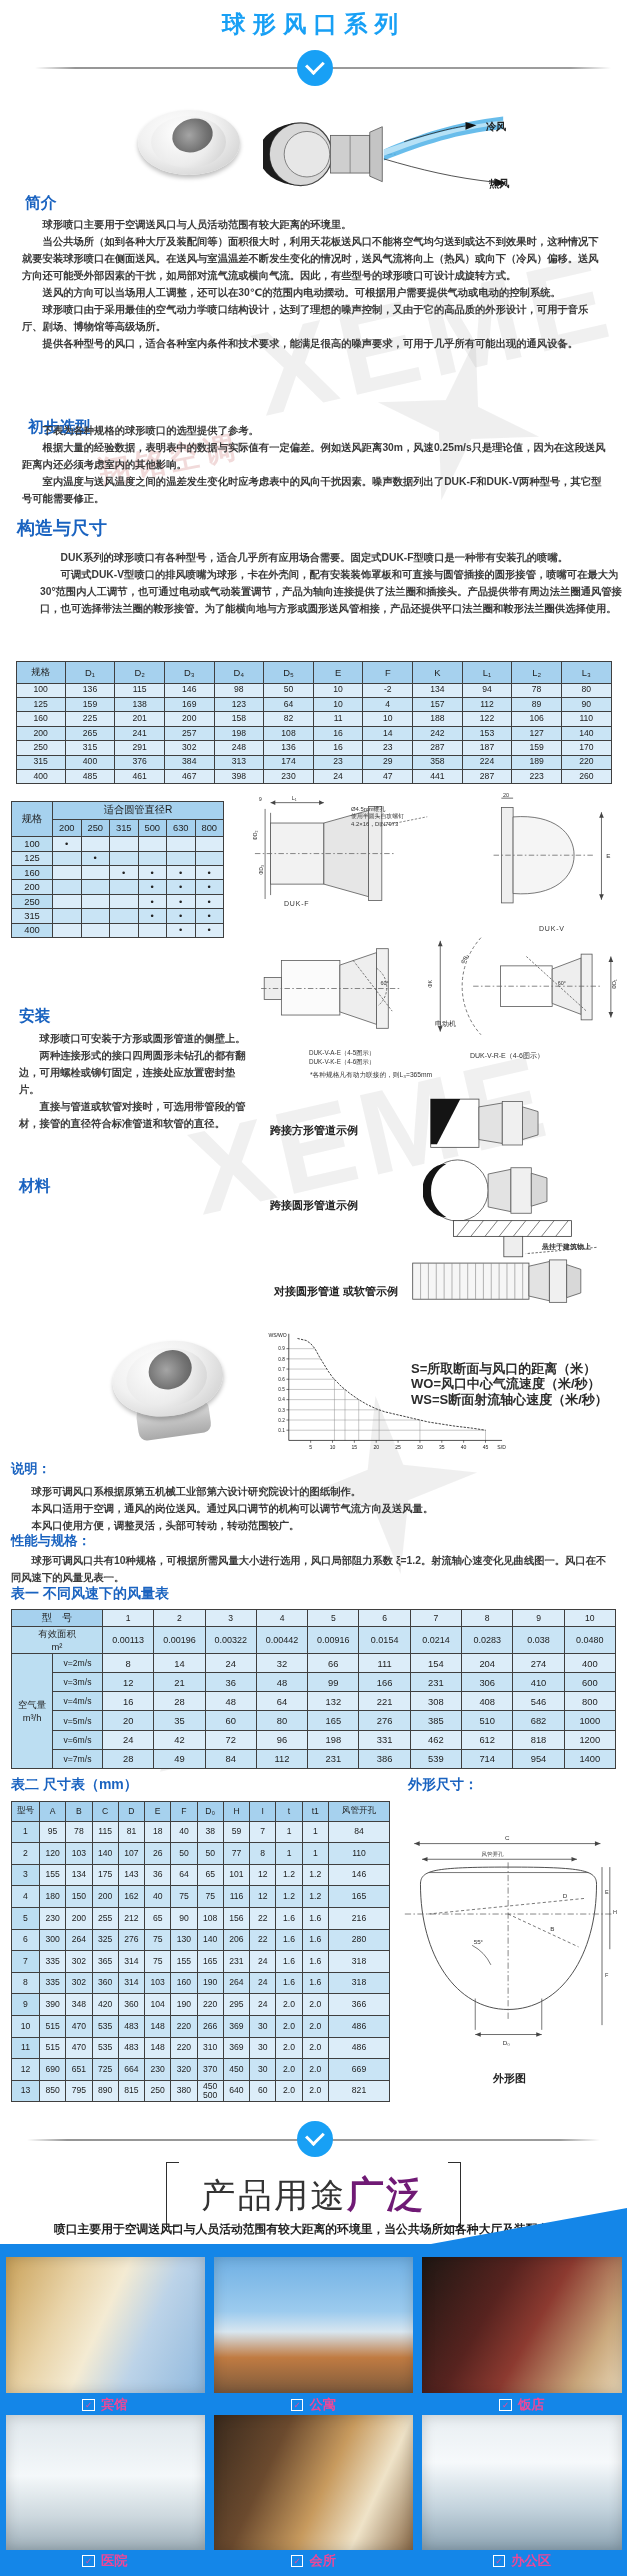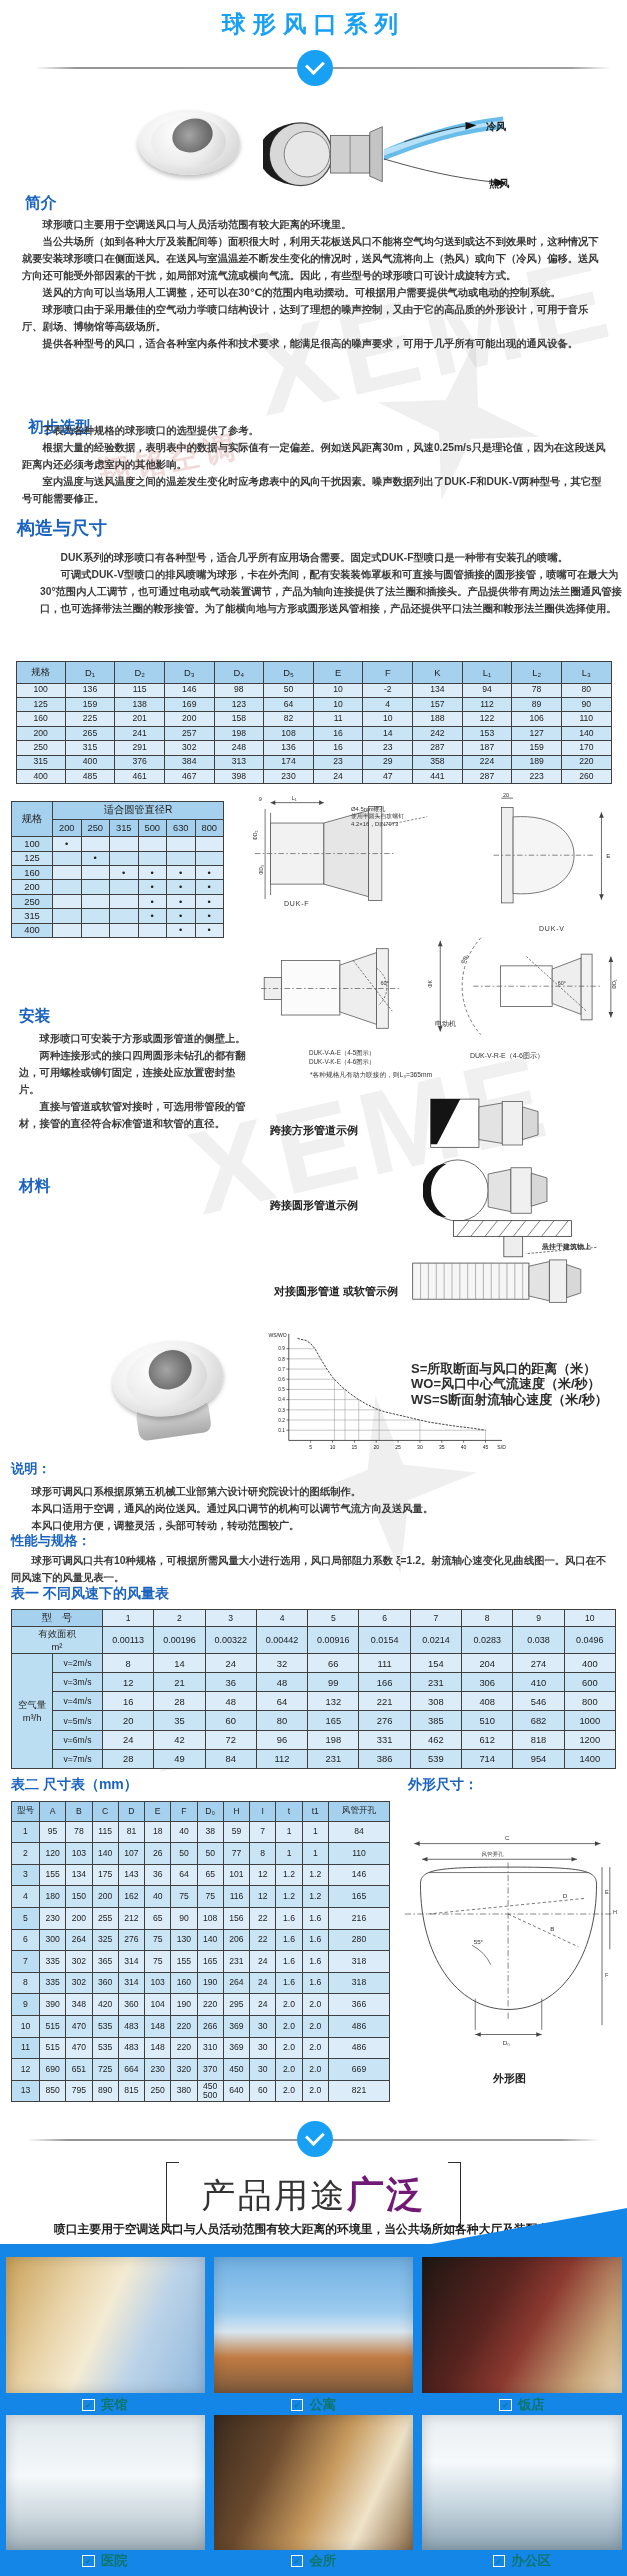--- a/index.html
+++ b/index.html
@@ -74,21 +74,21 @@
                 border-bottom:36px solid #1486e8;border-left:196px solid transparent;}
   .u-grid{left:0;width:627px;display:grid;grid-template-columns:repeat(3,1fr);gap:9.4px;
           padding:0 5.5px;box-sizing:border-box;z-index:2;}
   .u-grid .ph{height:100%;box-shadow:inset 0 0 14px rgba(0,0,0,.18);}
   .ph0{background:linear-gradient(115deg,#c9a159 0%,#e9d4a9 30%,#f4ebd3 48%,#bcd3e8 68%,#8fb8dd 100%);}
   .ph1{background:linear-gradient(180deg,#6fb0e4 0%,#9ccbee 40%,#d8e6f0 55%,#c07b42 74%,#7d5a3c 100%);}
   .ph2{background:linear-gradient(120deg,#1e1713 0%,#57231f 35%,#8c3a30 55%,#caa87c 82%,#e8d7b8 100%);}
   .ph3{background:linear-gradient(180deg,#dfe7ec 0%,#f4f8fa 45%,#cdd8de 75%,#9fb0ba 100%);}
   .ph4{background:linear-gradient(115deg,#3a2a1d 0%,#6b4a2e 30%,#c79a5e 55%,#efe3c8 76%,#8a6a48 100%);}
   .ph5{background:linear-gradient(180deg,#e8eef2 0%,#f6f9fb 35%,#c2d2dc 70%,#8ca3b2 100%);}
-  .u-label{display:flex;align-items:center;justify-content:center;gap:6.3px;color:#0f766e;
+  .u-label{display:flex;align-items:center;justify-content:center;gap:6.3px;color:#ec4899;
            font-size:13.3px;font-weight:bold;}
   .cb{width:10.2px;height:10.2px;border:1.6px solid #fff;display:inline-flex;align-items:center;
       justify-content:center;font-size:8.6px;line-height:1;}
   .cb::after{content:"✓";}
   svg text{font-family:"Liberation Sans","DejaVu Sans",sans-serif;}
 </style>
 </head>
 <body>
 
 <div id="page">
@@ -581,21 +581,21 @@
         <th colspan="2"><span>有效面积</span><br><span>m²</span></th>
       <td>0.00113</td>
           <td>0.00196</td>
           <td>0.00322</td>
           <td>0.00442</td>
           <td>0.00916</td>
           <td>0.0154</td>
           <td>0.0214</td>
           <td>0.0283</td>
           <td>0.038</td>
-          <td>0.0496</td>
+          <td>0.0480</td>
         </tr>
       <tr>
         <th rowspan="6" class="vlab"><span>空气量</span><br><span>m³/h</span></th>
         <th class="spd">v=2m/s</th>
       <td>8</td>
           <td>14</td>
           <td>24</td>
           <td>32</td>
           <td>66</td>
           <td>111</td>

